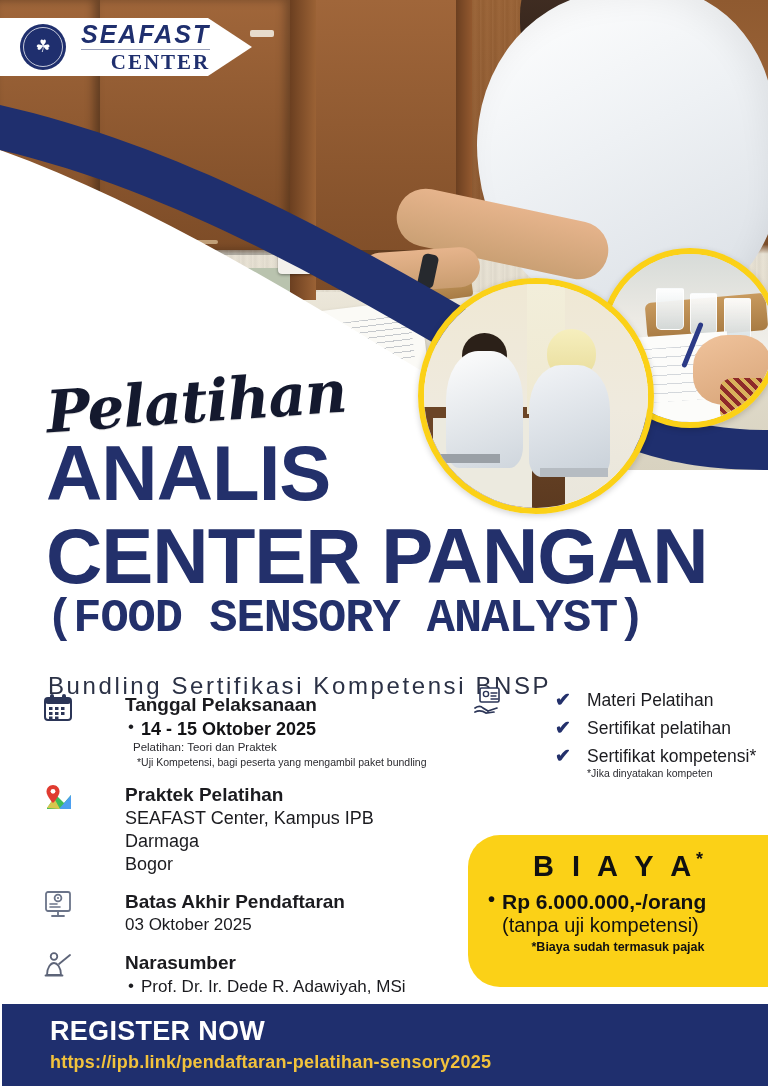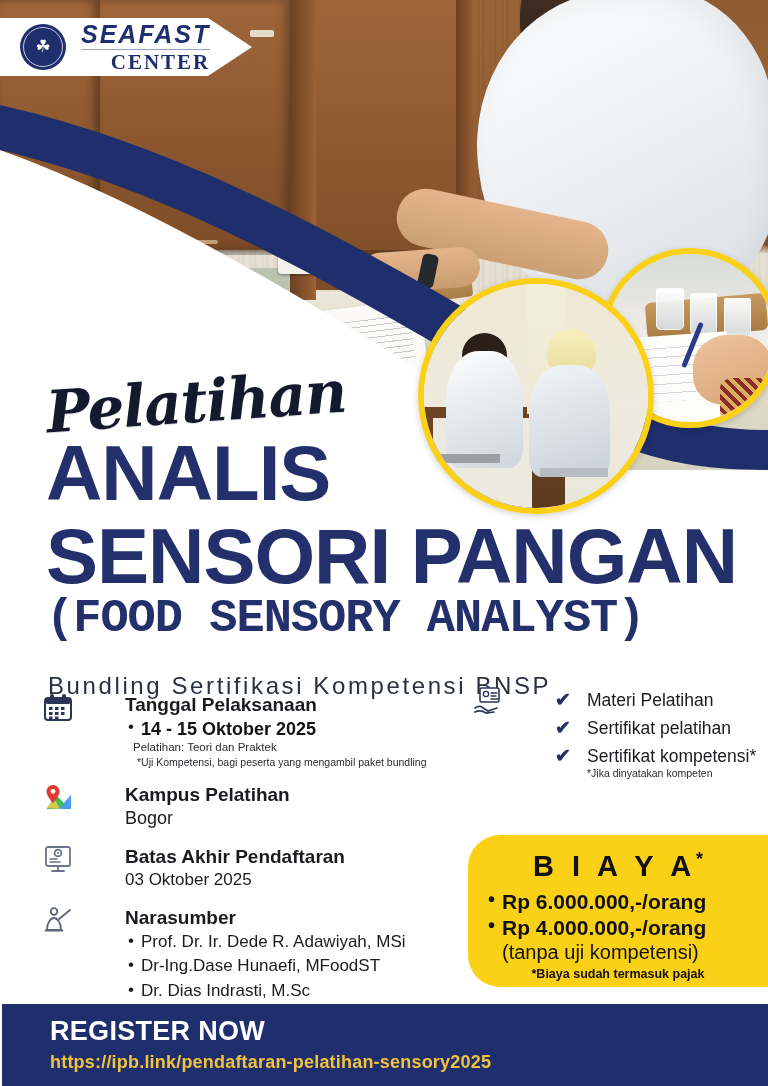--- a/index.html
+++ b/index.html
@@ -308,21 +308,21 @@
     </div>
     <div class="seafast-text">
       <div class="seafast-1">SEAFAST</div>
       <div class="seafast-rule"></div>
       <div class="seafast-2">CENTER</div>
     </div>
   </div>
 
   <div class="script-word">Pelatihan</div>
   <div class="t-analis">ANALIS</div>
-  <div class="t-sensori">SENSORI PANGAN</div>
+  <div class="t-sensori">CENTER PANGAN</div>
   <div class="t-food">(FOOD SENSORY ANALYST)</div>
   <div class="t-bundling">Bundling Sertifikasi Kompetensi BNSP</div>
 
   <div class="col-left">
 
     <div class="info-row">
       <div class="ico">
         <svg viewBox="0 0 32 32" width="32" height="32">
           <rect x="3" y="6" width="26" height="22" rx="3" fill="#fff" stroke="#2b3557" stroke-width="2"></rect>
           <rect x="3" y="6" width="26" height="6" rx="3" fill="#2b3557"></rect>
@@ -356,21 +356,22 @@
       <div class="ico">
         <svg viewBox="0 0 32 32" width="32" height="32">
           <path d="M5 26 L14 13 L22 21 L29 13 L29 27 L5 27 Z" fill="#3dbd5a"></path>
           <path d="M17 27 L29 13 L29 27 Z" fill="#4c9ff0"></path>
           <path d="M5 26 L12 16 L18 27 Z" fill="#f2c94c" opacity=".85"></path>
           <path d="M11 3c-3.6 0-6.5 2.9-6.5 6.5C4.5 14.4 11 21 11 21s6.5-6.6 6.5-11.5C17.5 5.9 14.6 3 11 3z" fill="#e03b30"></path>
           <circle cx="11" cy="9.3" r="2.4" fill="#ffffff"></circle>
         </svg>
       </div>
       <div class="blk">
-        <div class="h-title">Kampus Pelatihan</div>
+        <div class="h-title">Praktek Pelatihan</div>
+        <div class="plain">SEAFAST Center, Kampus IPB Darmaga</div>
         <div class="plain">Bogor</div>
       </div>
     </div>
 
     <div class="info-row" style="margin-top:14px;">
       <div class="ico">
         <svg viewBox="0 0 32 32" width="32" height="32">
           <rect x="4" y="3" width="24" height="19" rx="2" fill="#fff" stroke="#6b7489" stroke-width="1.8"></rect>
           <circle cx="16" cy="9" r="3.4" fill="none" stroke="#6b7489" stroke-width="1.8"></circle>
           <circle cx="16" cy="9" r="1.1" fill="#6b7489"></circle>
@@ -436,21 +437,20 @@
       </div>
     </div>
   </div>
 
   <div class="price-box">
     <div class="price-title">
       <span>B I A Y A</span><sup>*</sup>
     </div>
     <ul class="price-list">
       <li>Rp 6.000.000,-/orang</li>
-      <li>Rp 4.000.000,-/orang</li>
     </ul>
     <div class="price-sub">(tanpa uji kompetensi)</div>
     <div class="price-foot">*Biaya sudah termasuk pajak</div>
   </div>
 
   <div class="footer">
     <div class="reg-now">REGISTER NOW</div>
     <div class="reg-url">https://ipb.link/pendaftaran-pelatihan-sensory2025</div>
   </div>
 

